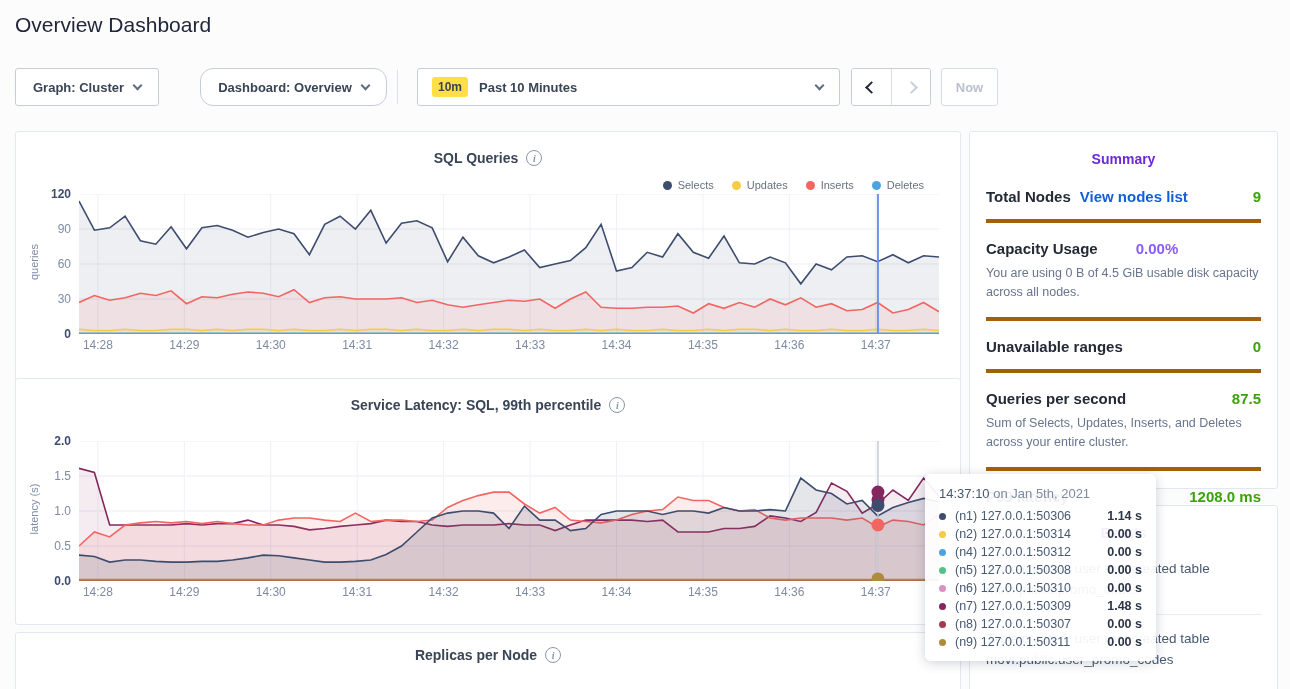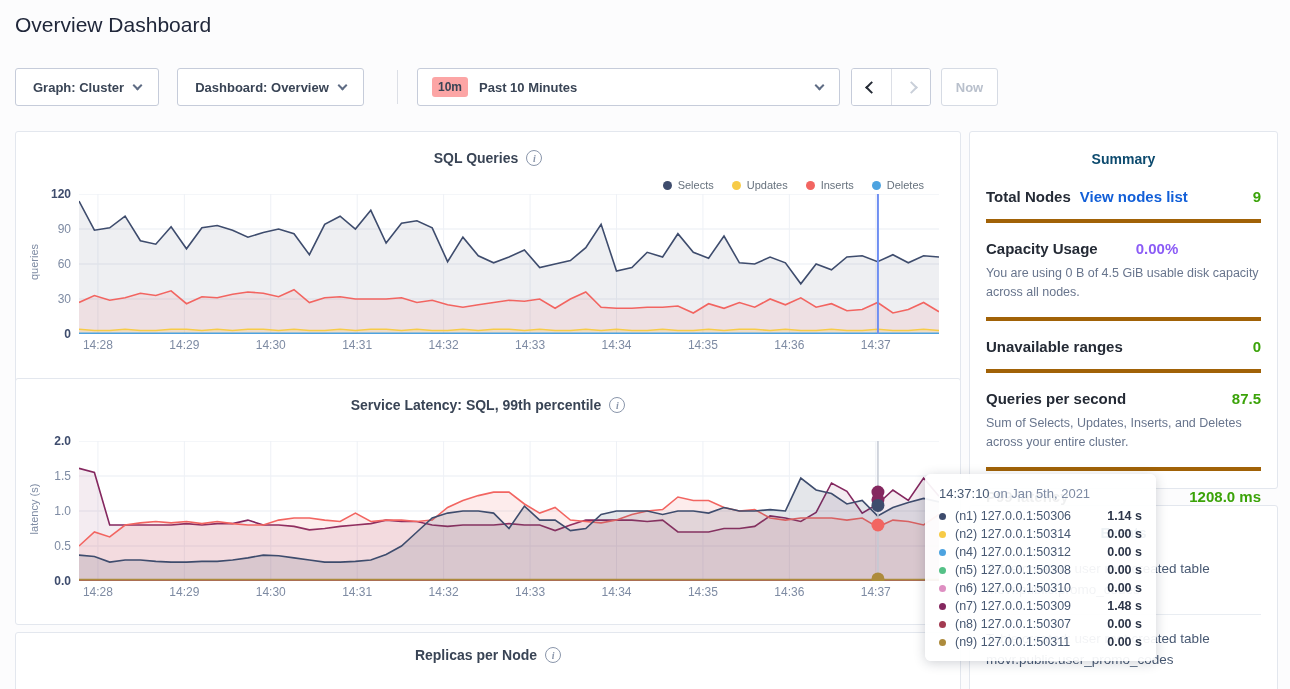--- a/index.html
+++ b/index.html
@@ -10,25 +10,25 @@
   .page-title { position:absolute; left:15px; top:13px; font-size:21px; font-weight:500; color:#20273a; }
 
   
   .ctl { position:absolute; top:68px; height:38px; background:#fff; border:1px solid #c6ccda; border-radius:3px;
          display:flex; align-items:center; justify-content:center; font-size:13px; font-weight:700; color:#394455; cursor:pointer; }
   .chev { display:inline-block; width:7px; height:7px; border-right:2px solid currentColor; border-bottom:2px solid currentColor; }
   .chev.down { transform:rotate(45deg); margin-top:-4px; }
   .chev.left { transform:rotate(135deg); }
   .chev.right { transform:rotate(-45deg); }
   #graph-btn { left:15px; width:144px; gap:10px; }
-  #dash-btn { left:177px; width:187px; gap:10px; }
+  #dash-btn { left:200px; width:187px; gap:10px;border-radius:13px; }
   .ctl .chev { color:#5f6c84; }
   .v-divider { position:absolute; left:397px; top:70px; width:1px; height:34px; background:#dcdfe6; }
   #time-sel { left:417px; width:423px; justify-content:flex-start; padding:0 14px; font-weight:700; }
-  .range-badge { background:#fca5a5; border-radius:3px; font-size:12px; font-weight:700; color:#394455; padding:3px 6px; margin-right:11px; }
+  .range-badge { background:#fde047; border-radius:3px; font-size:12px; font-weight:700; color:#394455; padding:3px 6px; margin-right:11px; }
   #time-sel .chev { position:absolute; right:16px; }
   #pager { position:absolute; left:851px; top:68px; height:38px; display:flex; border:1px solid #c6ccda; border-radius:3px; background:#fff; overflow:hidden; }
   .pg-btn { width:39px; height:36px; display:flex; align-items:center; justify-content:center; cursor:pointer; background:#fff; border:none; }
   .pg-btn + .pg-btn { border-left:1px solid #dcdfe6; }
   .pg-btn .chev { width:9px; height:9px; }
   .pg-prev { color:#242a35; }
   .pg-next { color:#c9cfd9; }
   #now-btn { left:941px; width:57px; color:#b9c0cc; border-color:#d6dbe4; cursor:default; }
 
   
@@ -52,21 +52,21 @@
   .ytick.strong { font-weight:700; color:#3e4c6d; }
   .xticks { position:absolute; left:63px; top:206px; width:860px; height:14px; }
   .xtick { position:absolute; width:42px; text-align:center; font-size:12px; color:#7e8ba3; }
   .ylabel { position:absolute; left:-42px; top:120px; width:120px; text-align:center; font-size:11px; color:#7e8ba3;
             transform:rotate(-90deg); transform-origin:center; }
 
   
   .side-panel { position:absolute; left:969px; width:309px; background:#fff; border:1px solid #e3e7ee; border-radius:3px; padding:0 16px; }
   #summary { top:131px; height:358px; }
   #events { top:505px; height:200px; }
-  .side-title { text-align:center; font-size:14px; font-weight:700; color:#0c4a6e; margin:19px 0 4px; }
+  .side-title { text-align:center; font-size:14px; font-weight:700; color:#6d28d9; margin:19px 0 4px; }
   .srow { padding:17px 0 14px; border-bottom:4px solid #a16207; }
   .srow:last-child { border-bottom:none; }
   .srow-head { display:flex; align-items:baseline; font-size:15px; font-weight:700; color:#242a35; }
   .srow-link { margin-left:9px; cursor:pointer; }
   .srow-value { margin-left:auto; }
   .srow-desc { margin-top:7px; font-size:12.5px; font-weight:400; color:#68758d; line-height:1.55; }
   .erow { padding:13px 0; border-bottom:1px solid #e9edf2; font-size:13.5px; color:#475872; line-height:1.58; cursor:pointer; }
   .erow:last-child { border-bottom:none; }
 
   

